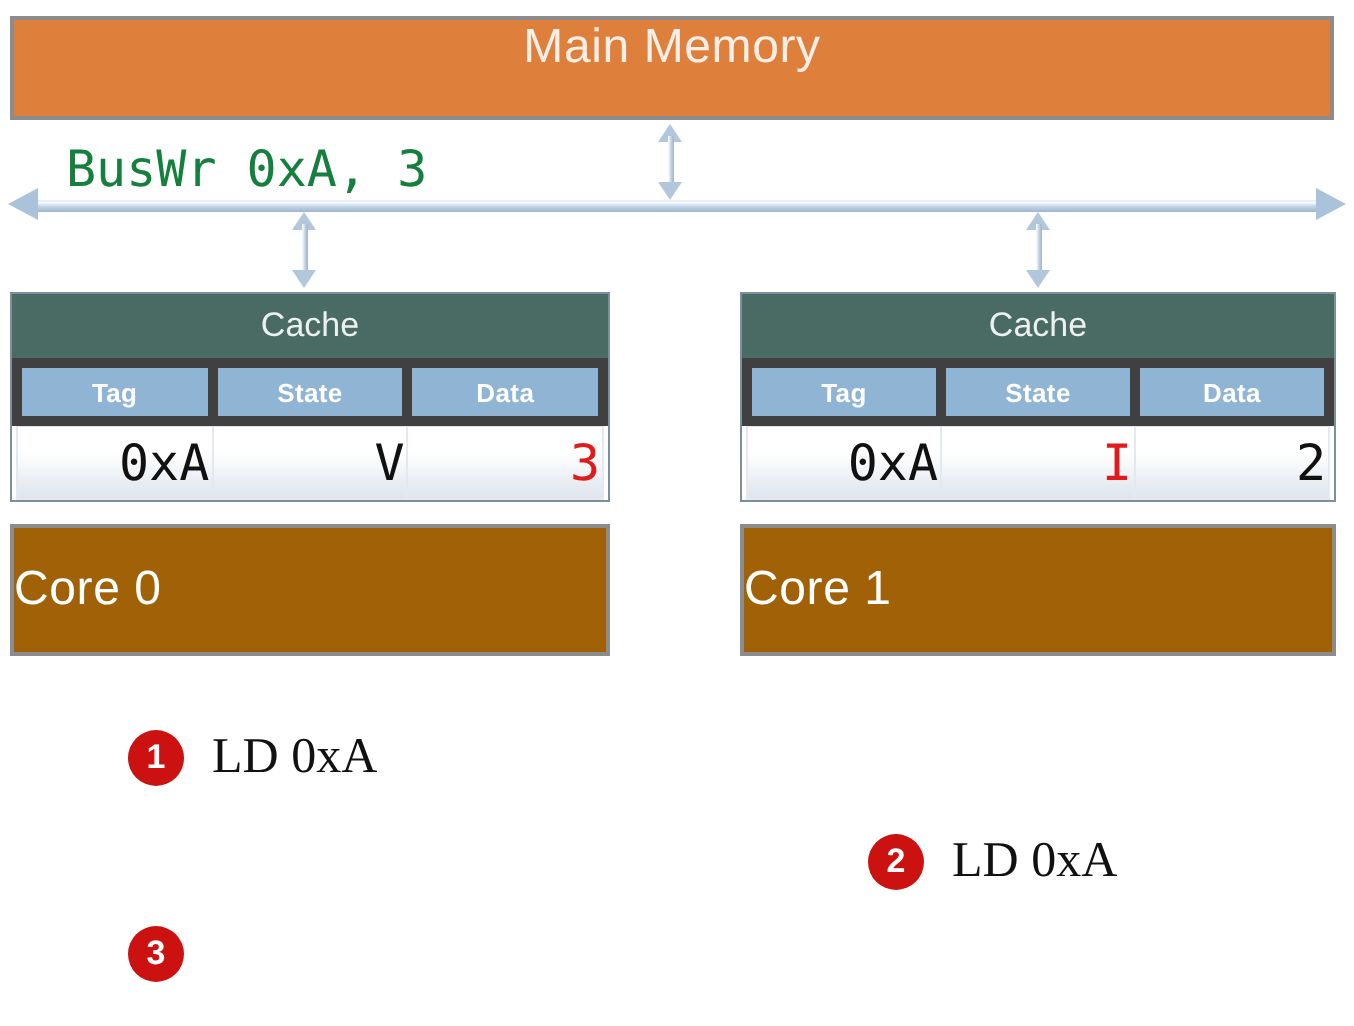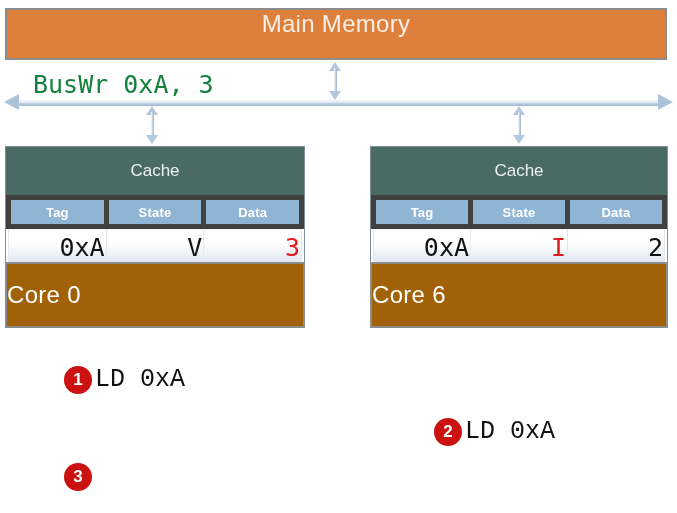--- a/index.html
+++ b/index.html
@@ -108,21 +108,21 @@
   .cache-box {
     position: absolute;
     top: 146px;
     left: 0;
     right: 0;
     border: 1px solid #7d8f9a;
     box-sizing: border-box;
     background: #ffffff;
   }
   .cache-title {
-    height: 48px;
+    height: 32px;
     background: #4A6B63;
     color: #EAF1EE;
     font-size: 17px;
     display: flex;
     align-items: center;
     justify-content: center;
   }
   .cache-table {
     width: 100%;
     border-collapse: collapse;
@@ -181,22 +181,22 @@
     background: #CC1111;
     color: #ffffff;
     font-size: 17px;
     font-weight: bold;
     display: flex;
     align-items: center;
     justify-content: center;
     flex: 0 0 auto;
   }
   .instr-text {
-    margin-left: 3px;
-    font-family: Liberation Mono, monospace;
+    margin-left: 14px;
+    font-family: Liberation Serif, serif;
     font-size: 25px;
     color: #111111;
     white-space: pre;
   }
   .instr-1 { left: 64px;  top: 365px; }
   .instr-2 { left: 434px; top: 417px; }
   .instr-3 { left: 64px;  top: 463px; }
 </style>
 </head>
 <body>
@@ -265,21 +265,21 @@
       <tbody>
         <tr>
           <td>0xA</td>
           <td class="invalid">I</td>
           <td>2</td>
         </tr>
       </tbody>
     </table>
   </div>
   <div class="core-box">
-    <span class="core-label">Core 6</span>
+    <span class="core-label">Core 1</span>
   </div>
 </div>
 
 <div class="instr instr-1">
   <span class="badge">1</span>
   <span class="instr-text">LD 0xA</span>
 </div>
 <div class="instr instr-2">
   <span class="badge">2</span>
   <span class="instr-text">LD 0xA</span>

